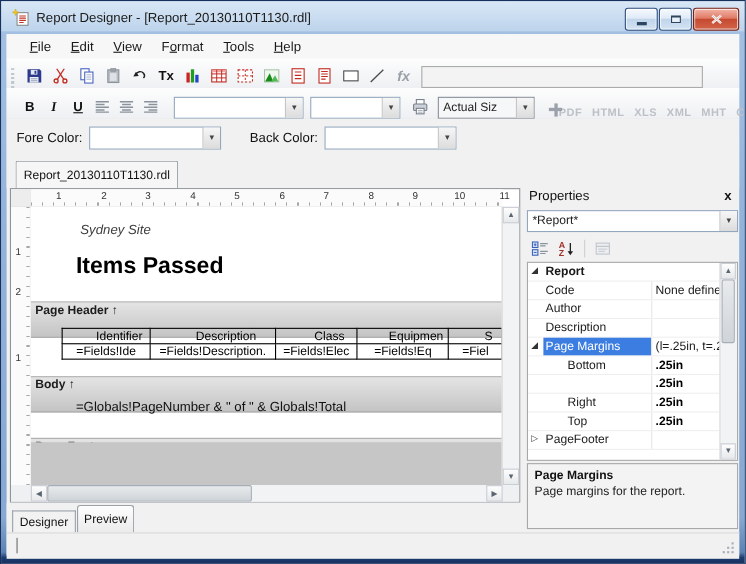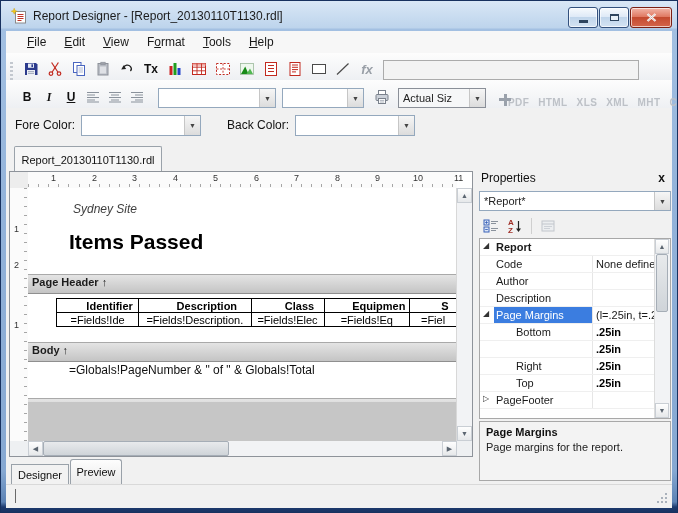--- a/index.html
+++ b/index.html
@@ -68,27 +68,27 @@
   .hr-n:nth-of-type(4){left:145px;}.hr-n:nth-of-type(5){left:185px;}.hr-n:nth-of-type(6){left:226px;}
   .hr-n:nth-of-type(7){left:266px;}.hr-n:nth-of-type(8){left:307px;}.hr-n:nth-of-type(9){left:347px;}
   .hr-n:nth-of-type(10){left:385px;}.hr-n:nth-of-type(11){left:426px;}
   .vruler{position:absolute;left:0;top:16px;width:18px;bottom:15px;background:#fbfbfb;border-right:1px solid #cfcfcf;}
   .vruler::after{content:"";position:absolute;right:1px;top:0;bottom:0;width:3px;background:repeating-linear-gradient(180deg,#a6a6a6 0 1px,transparent 1px 9px);}
   .vr-n{position:absolute;left:4px;font-size:9px;color:#333;}
   .vr-n:nth-of-type(1){top:36px;}.vr-n:nth-of-type(2){top:72px;}.vr-n:nth-of-type(3){top:132px;}
   .canvas{position:absolute;left:18px;top:16px;right:15px;bottom:15px;background:#fff;overflow:hidden;}
   .site-label{position:absolute;left:45px;top:14px;font-size:12px;font-style:italic;color:#3f3f3f;}
   .report-title{position:absolute;left:41px;top:42px;font-size:21px;font-weight:bold;color:#000;}
-  .band{position:absolute;left:0;right:0;height:20px;background:linear-gradient(#e4e4e4,#c4c4c4);border-top:1px solid #a9a9a9;border-bottom:1px solid #8f8f8f;box-sizing:border-box;font-size:11px;font-weight:bold;color:#1c1c1c;line-height:14px;padding-left:4px;}
+  .band{position:absolute;left:0;right:0;height:33px;background:linear-gradient(#e4e4e4,#c4c4c4);border-top:1px solid #a9a9a9;border-bottom:1px solid #8f8f8f;box-sizing:border-box;font-size:11px;font-weight:bold;color:#1c1c1c;line-height:14px;padding-left:4px;}
   .band-header{top:86px;}
   .band-body{top:154px;}
   .band-footer{top:198px;margin-top:12px;}
   .rtable{position:absolute;left:28px;top:110px;border-collapse:collapse;table-layout:fixed;}
   .rtable td{border:1px solid #000;font-size:11px;height:13px;padding:0 2px;text-align:center;overflow:hidden;white-space:nowrap;}
-  .rtable .hrow td{font-weight:bold;padding-left:26px;}
+  .rtable .hrow td{font-weight:normal;padding-left:26px;}
   .body-expr{position:absolute;left:41px;top:175px;font-size:12px;color:#111;white-space:nowrap;}
   .outside-page{position:absolute;left:0;right:0;top:214px;bottom:0;background:#c6c6c6;}
   
   .vsb{position:absolute;right:0;top:16px;width:15px;bottom:15px;background:#f2f3f5;border-left:1px solid #d8d8d8;}
   .hsb-strip{position:absolute;left:0;right:0;bottom:0;height:15px;background:#eef0f2;}
   .hsb{position:absolute;left:18px;right:15px;bottom:0;height:15px;background:#f2f3f5;}
   .sb-btn{position:absolute;width:15px;height:15px;background:linear-gradient(#fefefe,#e6e8ea);border:1px solid #c9ced4;box-sizing:border-box;display:flex;align-items:center;justify-content:center;font-size:7px;color:#5b6570;}
   .sb-thumb{position:absolute;background:linear-gradient(#e8eaec,#cfd4d9);border:1px solid #a5adb6;border-radius:2px;box-sizing:border-box;}
   
   .props{position:absolute;left:478px;top:170px;width:192px;height:310px;}

